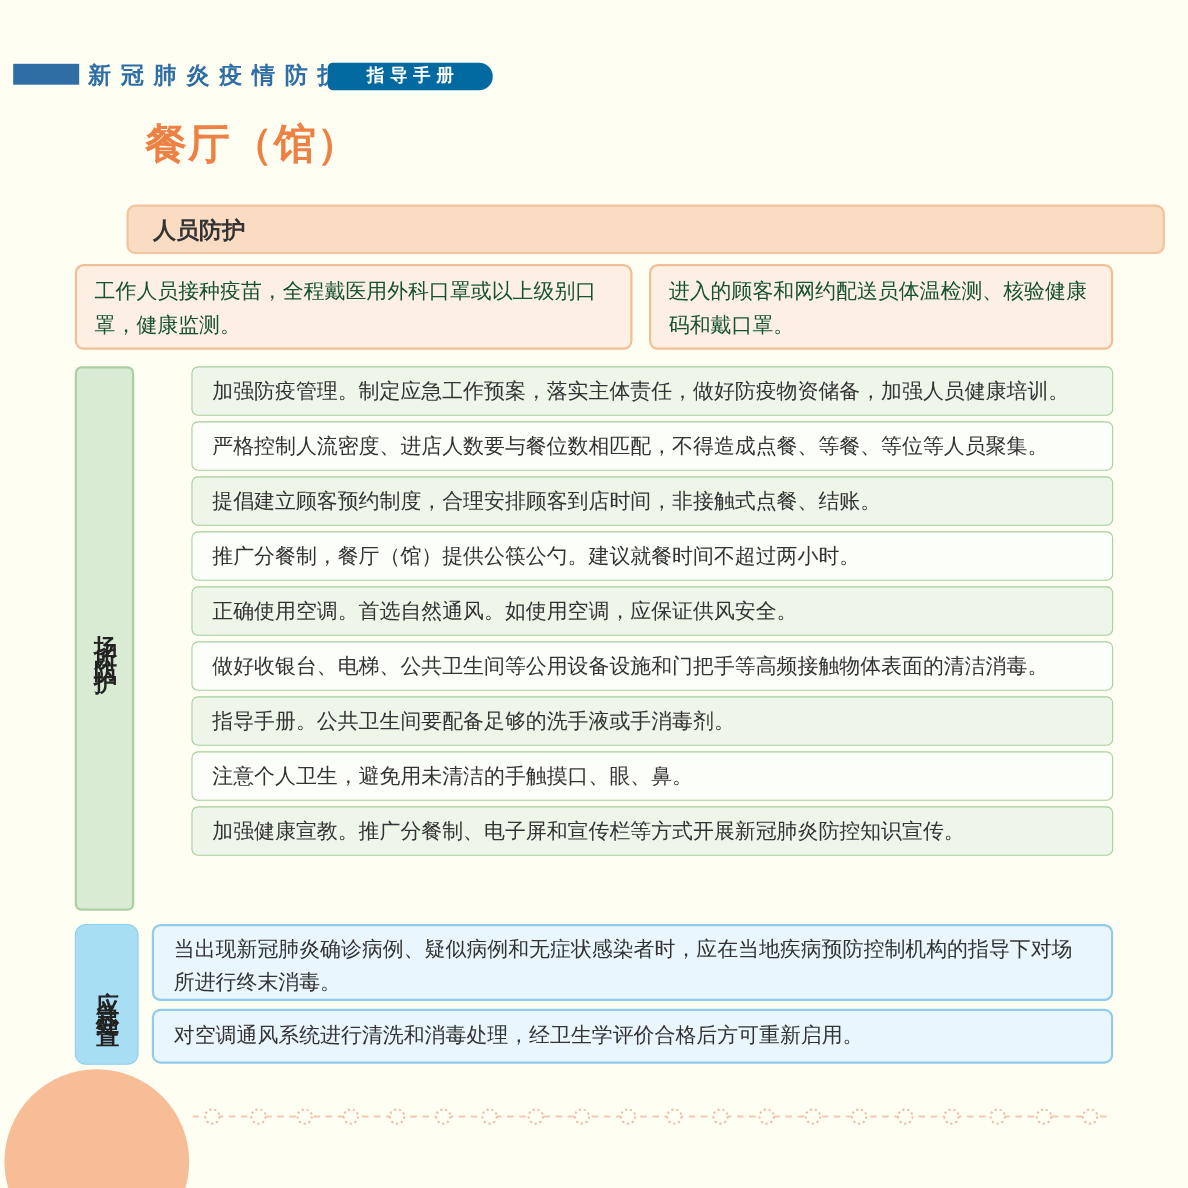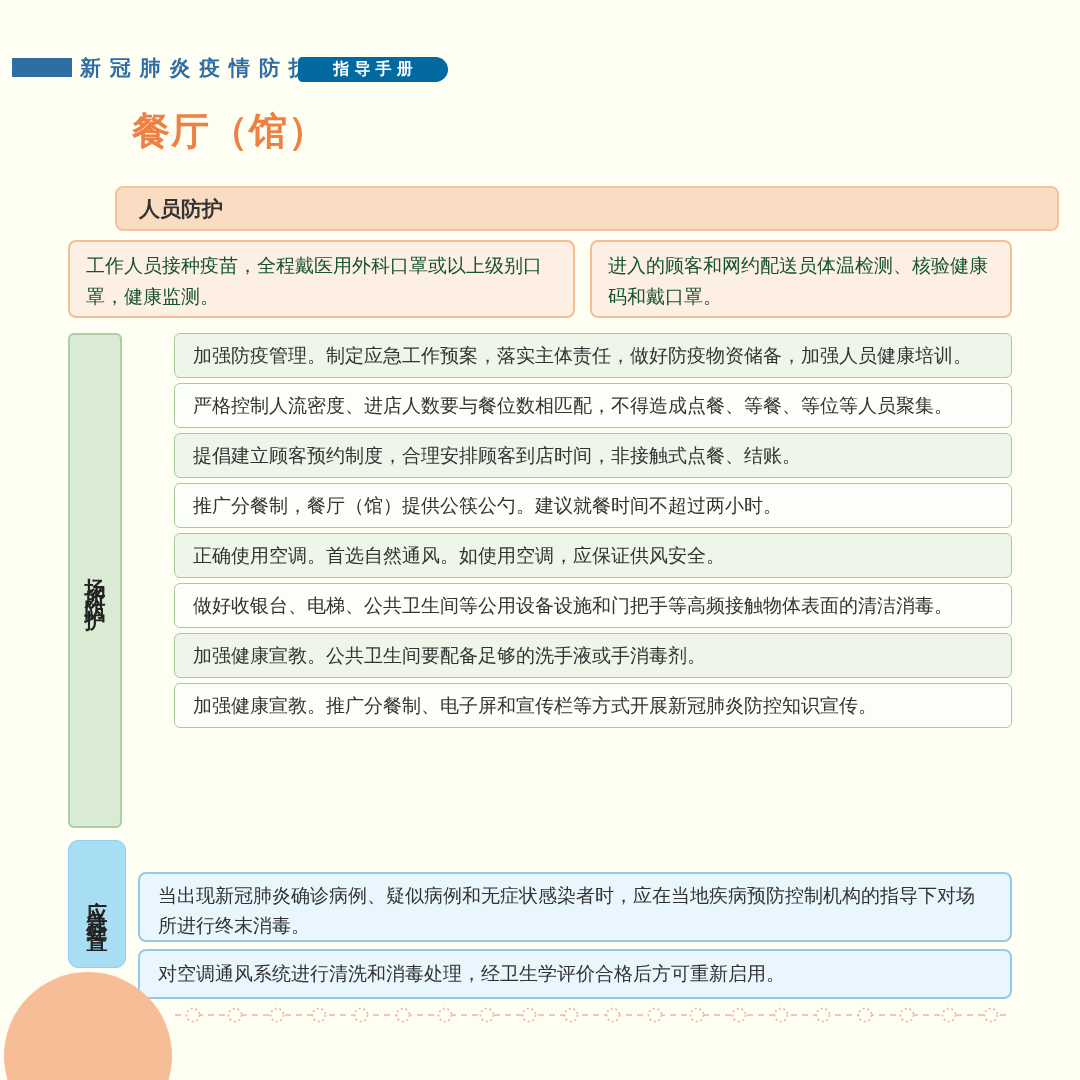--- a/index.html
+++ b/index.html
@@ -142,21 +142,21 @@
     width: 58px; height: 128px;
     background: #A8DEF3;
     border: 1.5px solid #8ED0ED;
     border-radius: 10px;
     display: flex;
     align-items: center;
     justify-content: center;
   }
   .emergency-rows {
     position: absolute;
-    left: 138px; top: 872px;
+    left: 138px; top: 840px;
     width: 874px;
     display: flex;
     flex-direction: column;
     gap: 7px;
   }
   .emergency-row {
     background: #E9F6FD;
     border: 2px solid #90CBE9;
     border-radius: 8px;
     font-size: 19px;
@@ -206,21 +206,22 @@
   <div class="venue-sidebar">
     <span class="vertical-label">场所防护</span>
   </div>
   <div class="venue-rows">
     <div class="venue-row">加强防疫管理。制定应急工作预案，落实主体责任，做好防疫物资储备，加强人员健康培训。</div>
     <div class="venue-row">严格控制人流密度、进店人数要与餐位数相匹配，不得造成点餐、等餐、等位等人员聚集。</div>
     <div class="venue-row">提倡建立顾客预约制度，合理安排顾客到店时间，非接触式点餐、结账。</div>
     <div class="venue-row">推广分餐制，餐厅（馆）提供公筷公勺。建议就餐时间不超过两小时。</div>
     <div class="venue-row">正确使用空调。首选自然通风。如使用空调，应保证供风安全。</div>
     <div class="venue-row">做好收银台、电梯、公共卫生间等公用设备设施和门把手等高频接触物体表面的清洁消毒。</div>
-    <div class="venue-row">加强健康宣教。公共卫生间要配备足够的洗手液或手消毒剂。</div>
+    <div class="venue-row">指导手册。公共卫生间要配备足够的洗手液或手消毒剂。</div>
+    <div class="venue-row">注意个人卫生，避免用未清洁的手触摸口、眼、鼻。</div>
     <div class="venue-row">加强健康宣教。推广分餐制、电子屏和宣传栏等方式开展新冠肺炎防控知识宣传。</div>
   </div>
 
   <div class="emergency-sidebar">
     <span class="vertical-label">应急处置</span>
   </div>
   <div class="emergency-rows">
     <div class="emergency-row row-a">当出现新冠肺炎确诊病例、疑似病例和无症状感染者时，应在当地疾病预防控制机构的指导下对场所进行终末消毒。</div>
     <div class="emergency-row row-b">对空调通风系统进行清洗和消毒处理，经卫生学评价合格后方可重新启用。</div>
   </div>

